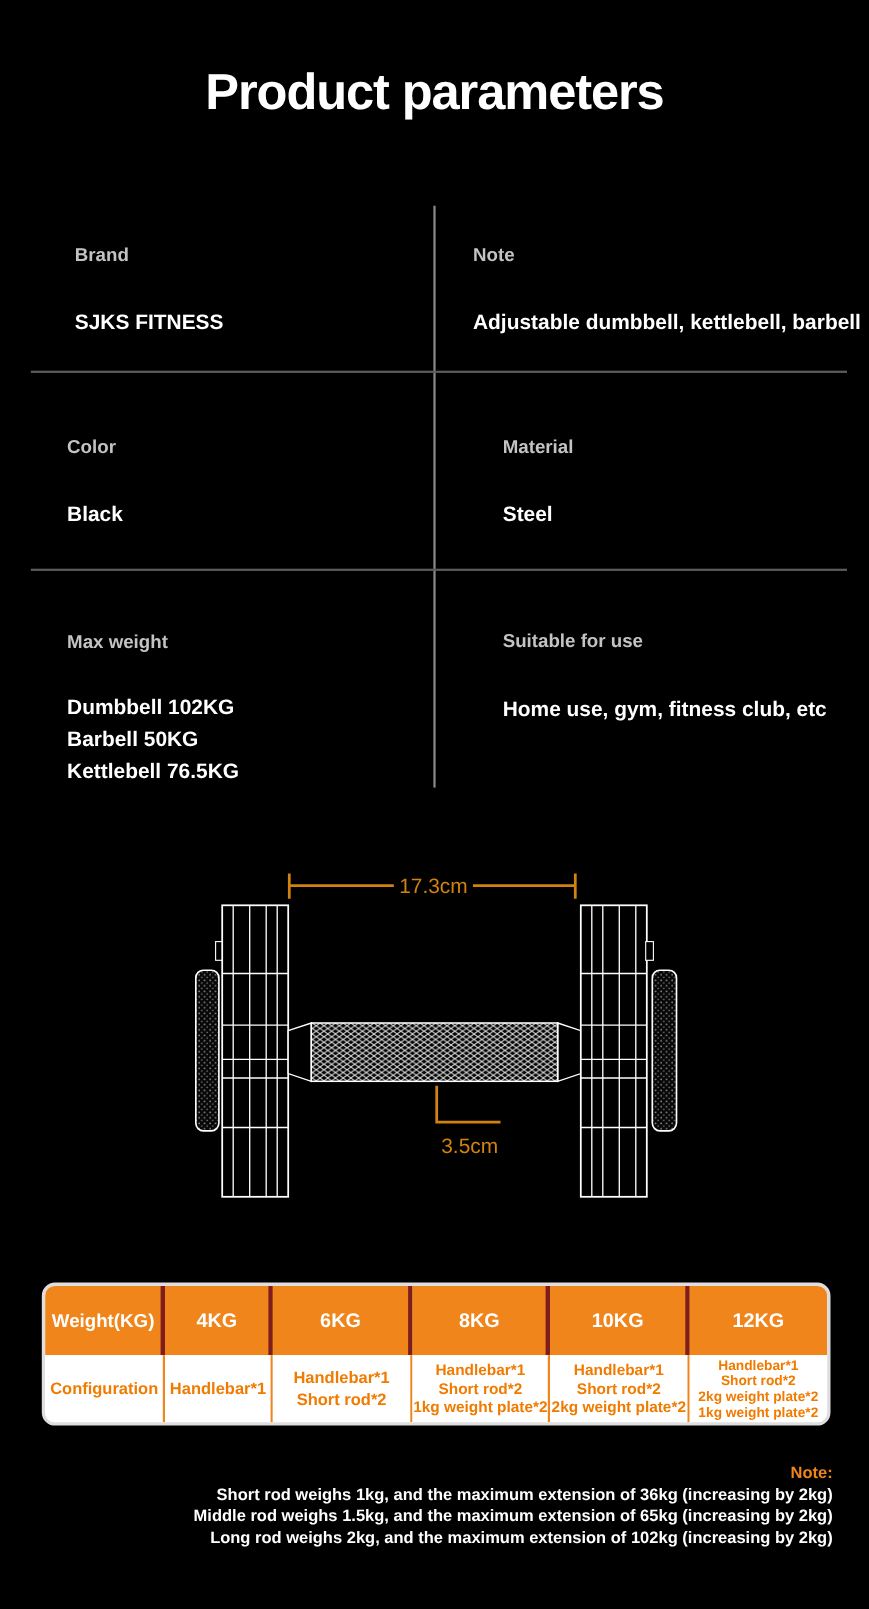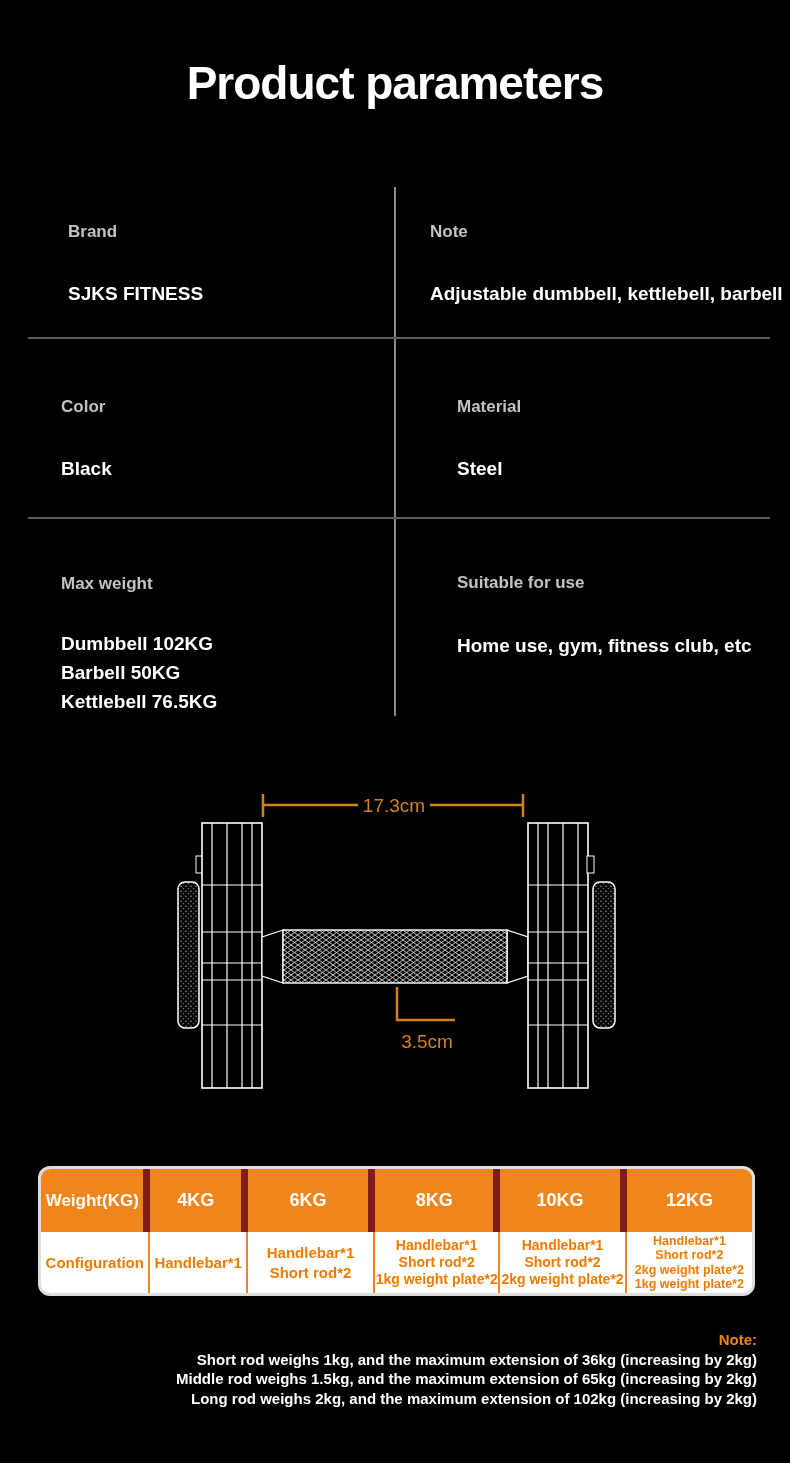--- a/index.html
+++ b/index.html
@@ -20,21 +20,21 @@
   .cfg-table{
     left:38px;top:1166px;width:711px;
     border:3px solid #dedede;border-radius:12px;overflow:hidden;background:#fff;
     display:grid;
     grid-template-columns:15.4% 13.7% 17.9% 17.6% 17.8% 17.6%;
     grid-template-rows:63px 61px;
   }
   .cfg-h{
     background:#F0851C;color:#fff;font-weight:700;
     display:flex;align-items:center;justify-content:center;text-align:center;
-    border-right:7px solid #7f1d1d;
+    border-right:4px solid #7f1d1d;
   }
   .cfg-h.last{border-right:none;}
   .cfg-h.small{font-size:17px;}
   .cfg-h.big{font-size:18px;}
   .cfg-b{
     background:#fff;color:#F07B00;font-weight:700;
     display:flex;align-items:center;justify-content:center;text-align:center;
     border-right:2px solid #F0851C;white-space:pre-line;
   }
   .cfg-b.last{border-right:none;}

